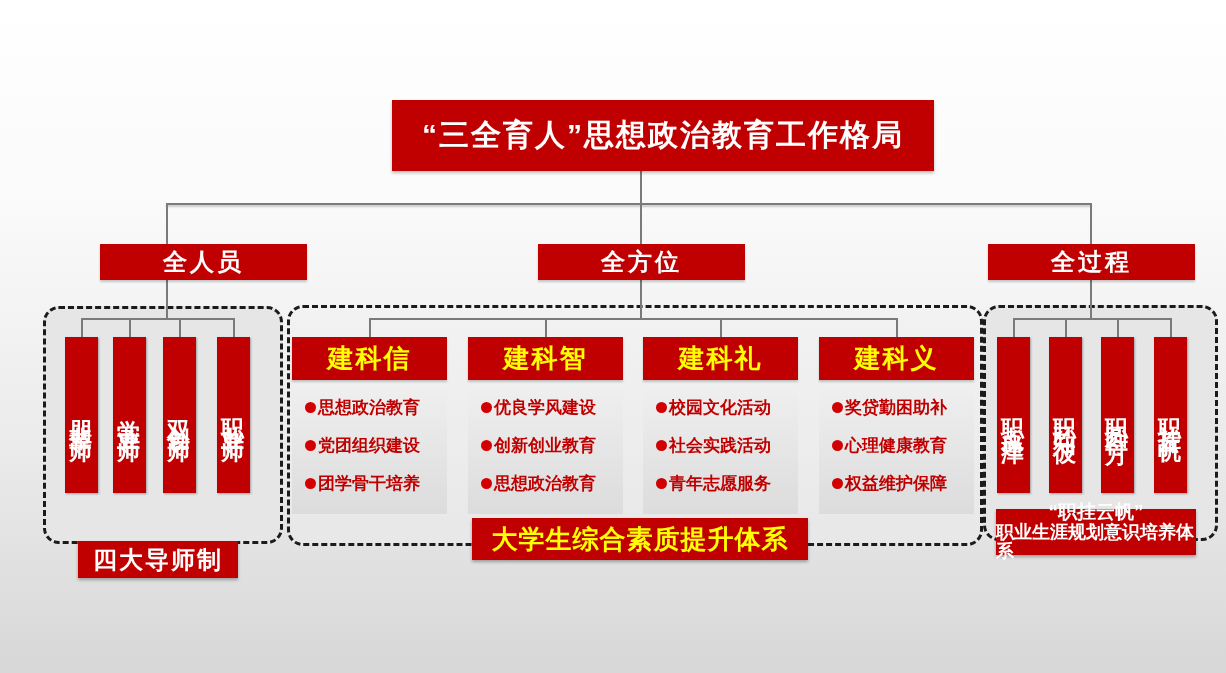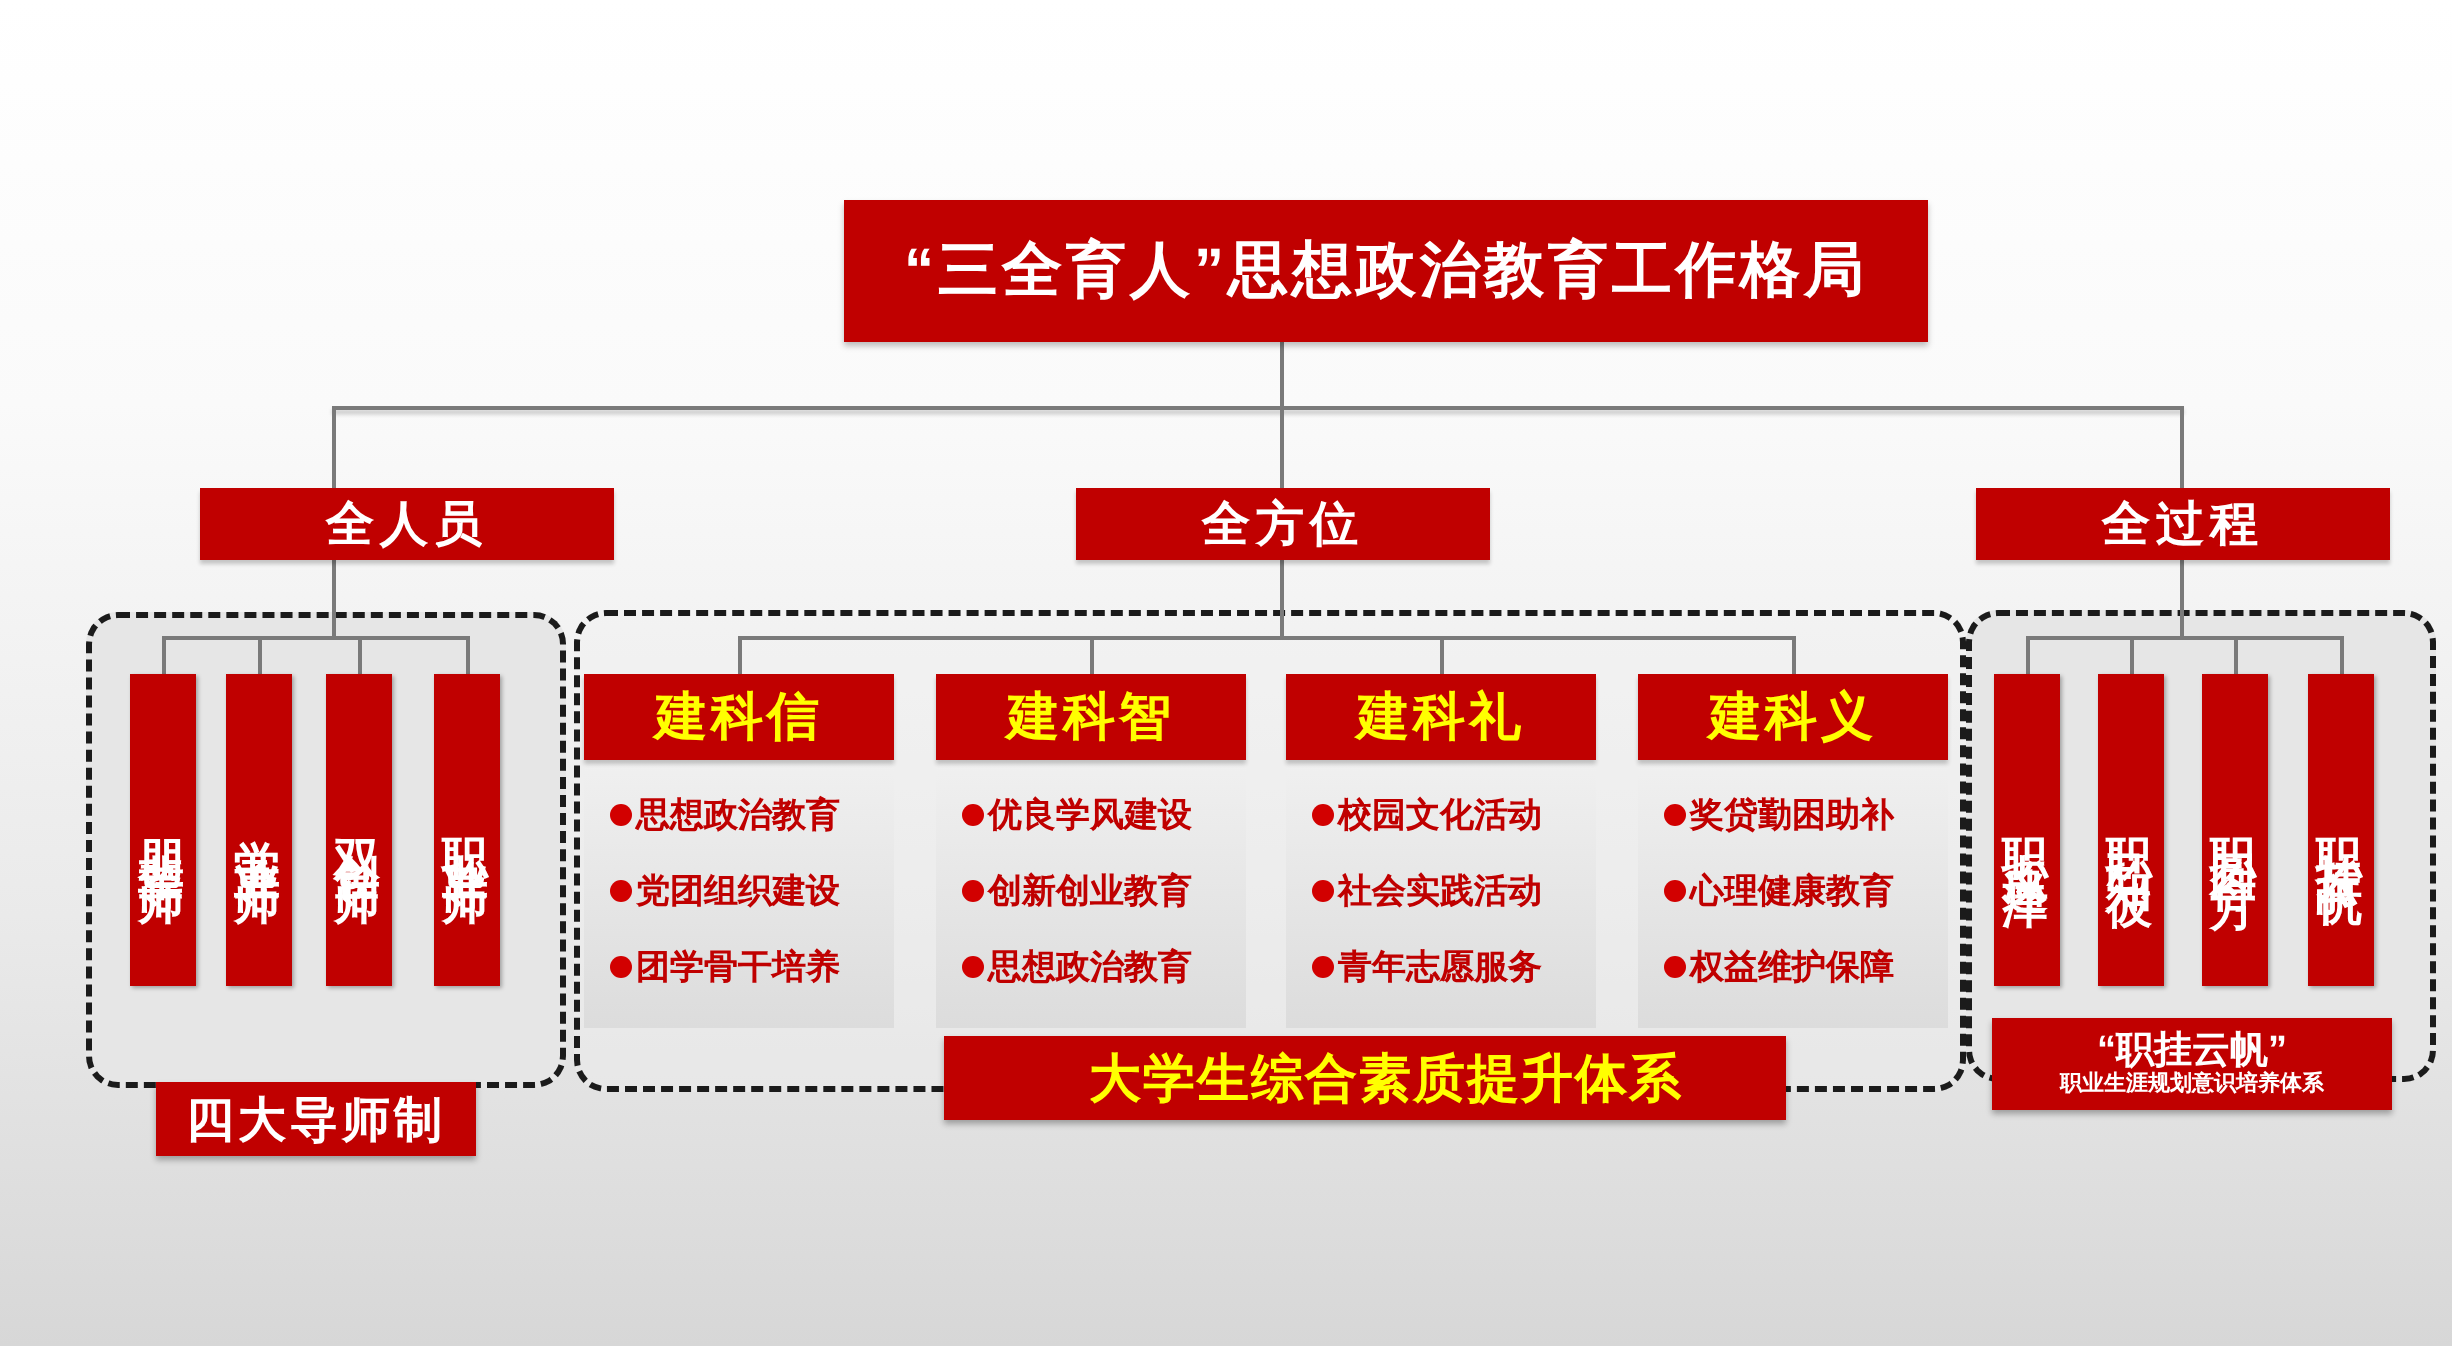--- a/index.html
+++ b/index.html
@@ -8,21 +8,20 @@
     background:linear-gradient(180deg,#ffffff 0%,#fafafa 30%,#eaeaea 68%,#d7d7d7 100%);
     font-family:"Liberation Sans",sans-serif;
   }
   .line{position:absolute;background:#7a7a7a;z-index:2;}
   .hline-main{box-shadow:0 2px 2px rgba(0,0,0,.22);}
   .title-banner{
     position:absolute;left:392px;top:100px;width:542px;height:71px;background:#c00000;
     color:#ffffff;font-weight:bold;font-size:30px;letter-spacing:2px;
     display:flex;align-items:center;justify-content:center;z-index:3;
     box-shadow:0 2px 3px rgba(0,0,0,.25);
-    margin-left:30px;
   }
   .section-header{
     position:absolute;top:244px;width:207px;height:36px;background:#c00000;
     color:#ffffff;font-weight:bold;font-size:24px;letter-spacing:3px;
     display:flex;align-items:center;justify-content:center;z-index:3;
     box-shadow:0 2px 2px rgba(0,0,0,.2);
   }
   .hdr-left{left:63px;margin-left:37px;}  .hdr-center{left:538px;}  .hdr-right{left:988px;}
   .dashed-box{position:absolute;border:3px dashed #1b1b1b;border-radius:16px;z-index:1;}
   .box-left{left:43px;top:306px;width:234px;height:232px;background:#e6e6e6;}
@@ -48,24 +47,24 @@
   }
   .bullet-row{display:flex;align-items:center;gap:2px;height:38px;padding-left:13px;}
   .dot{width:11px;height:11px;border-radius:50%;background:#d20000;flex:0 0 auto;}
   .bullet-text{color:#c00000;font-weight:bold;font-size:17px;white-space:nowrap;}
   .footer-label{
     position:absolute;background:#c00000;z-index:4;font-weight:bold;
     display:flex;align-items:center;justify-content:center;flex-direction:column;
     box-shadow:0 2px 3px rgba(0,0,0,.3);
   }
   .foot-left{left:78px;top:521px;width:160px;height:37px;color:#ffffff;font-size:24px;letter-spacing:2px;margin-top:20px;}
-  .foot-center{left:472px;top:518px;width:400px;height:42px;color:#ffff00;font-size:26px;letter-spacing:1px;padding-left:21px;}
+  .foot-center{left:472px;top:518px;width:336px;height:42px;color:#ffff00;font-size:26px;letter-spacing:1px;}
   .foot-right{left:996px;top:509px;width:200px;height:46px;color:#ffffff;line-height:1.1;}
   .foot-right .l1{font-size:19px;}
-  .foot-right .l2{font-size:11px;}
+  .foot-right .l2{font-size:18px;}
 </style>
 </head>
 <body>
 
 <div class="stage">
 
   <div class="line" style="left:640px;top:171px;width:2px;height:32px;"></div>
   <div class="line hline-main" style="left:166px;top:203px;width:926px;height:2px;"></div>
   <div class="line" style="left:166px;top:203px;width:2px;height:41px;"></div>
   <div class="line" style="left:640px;top:203px;width:2px;height:41px;"></div>

